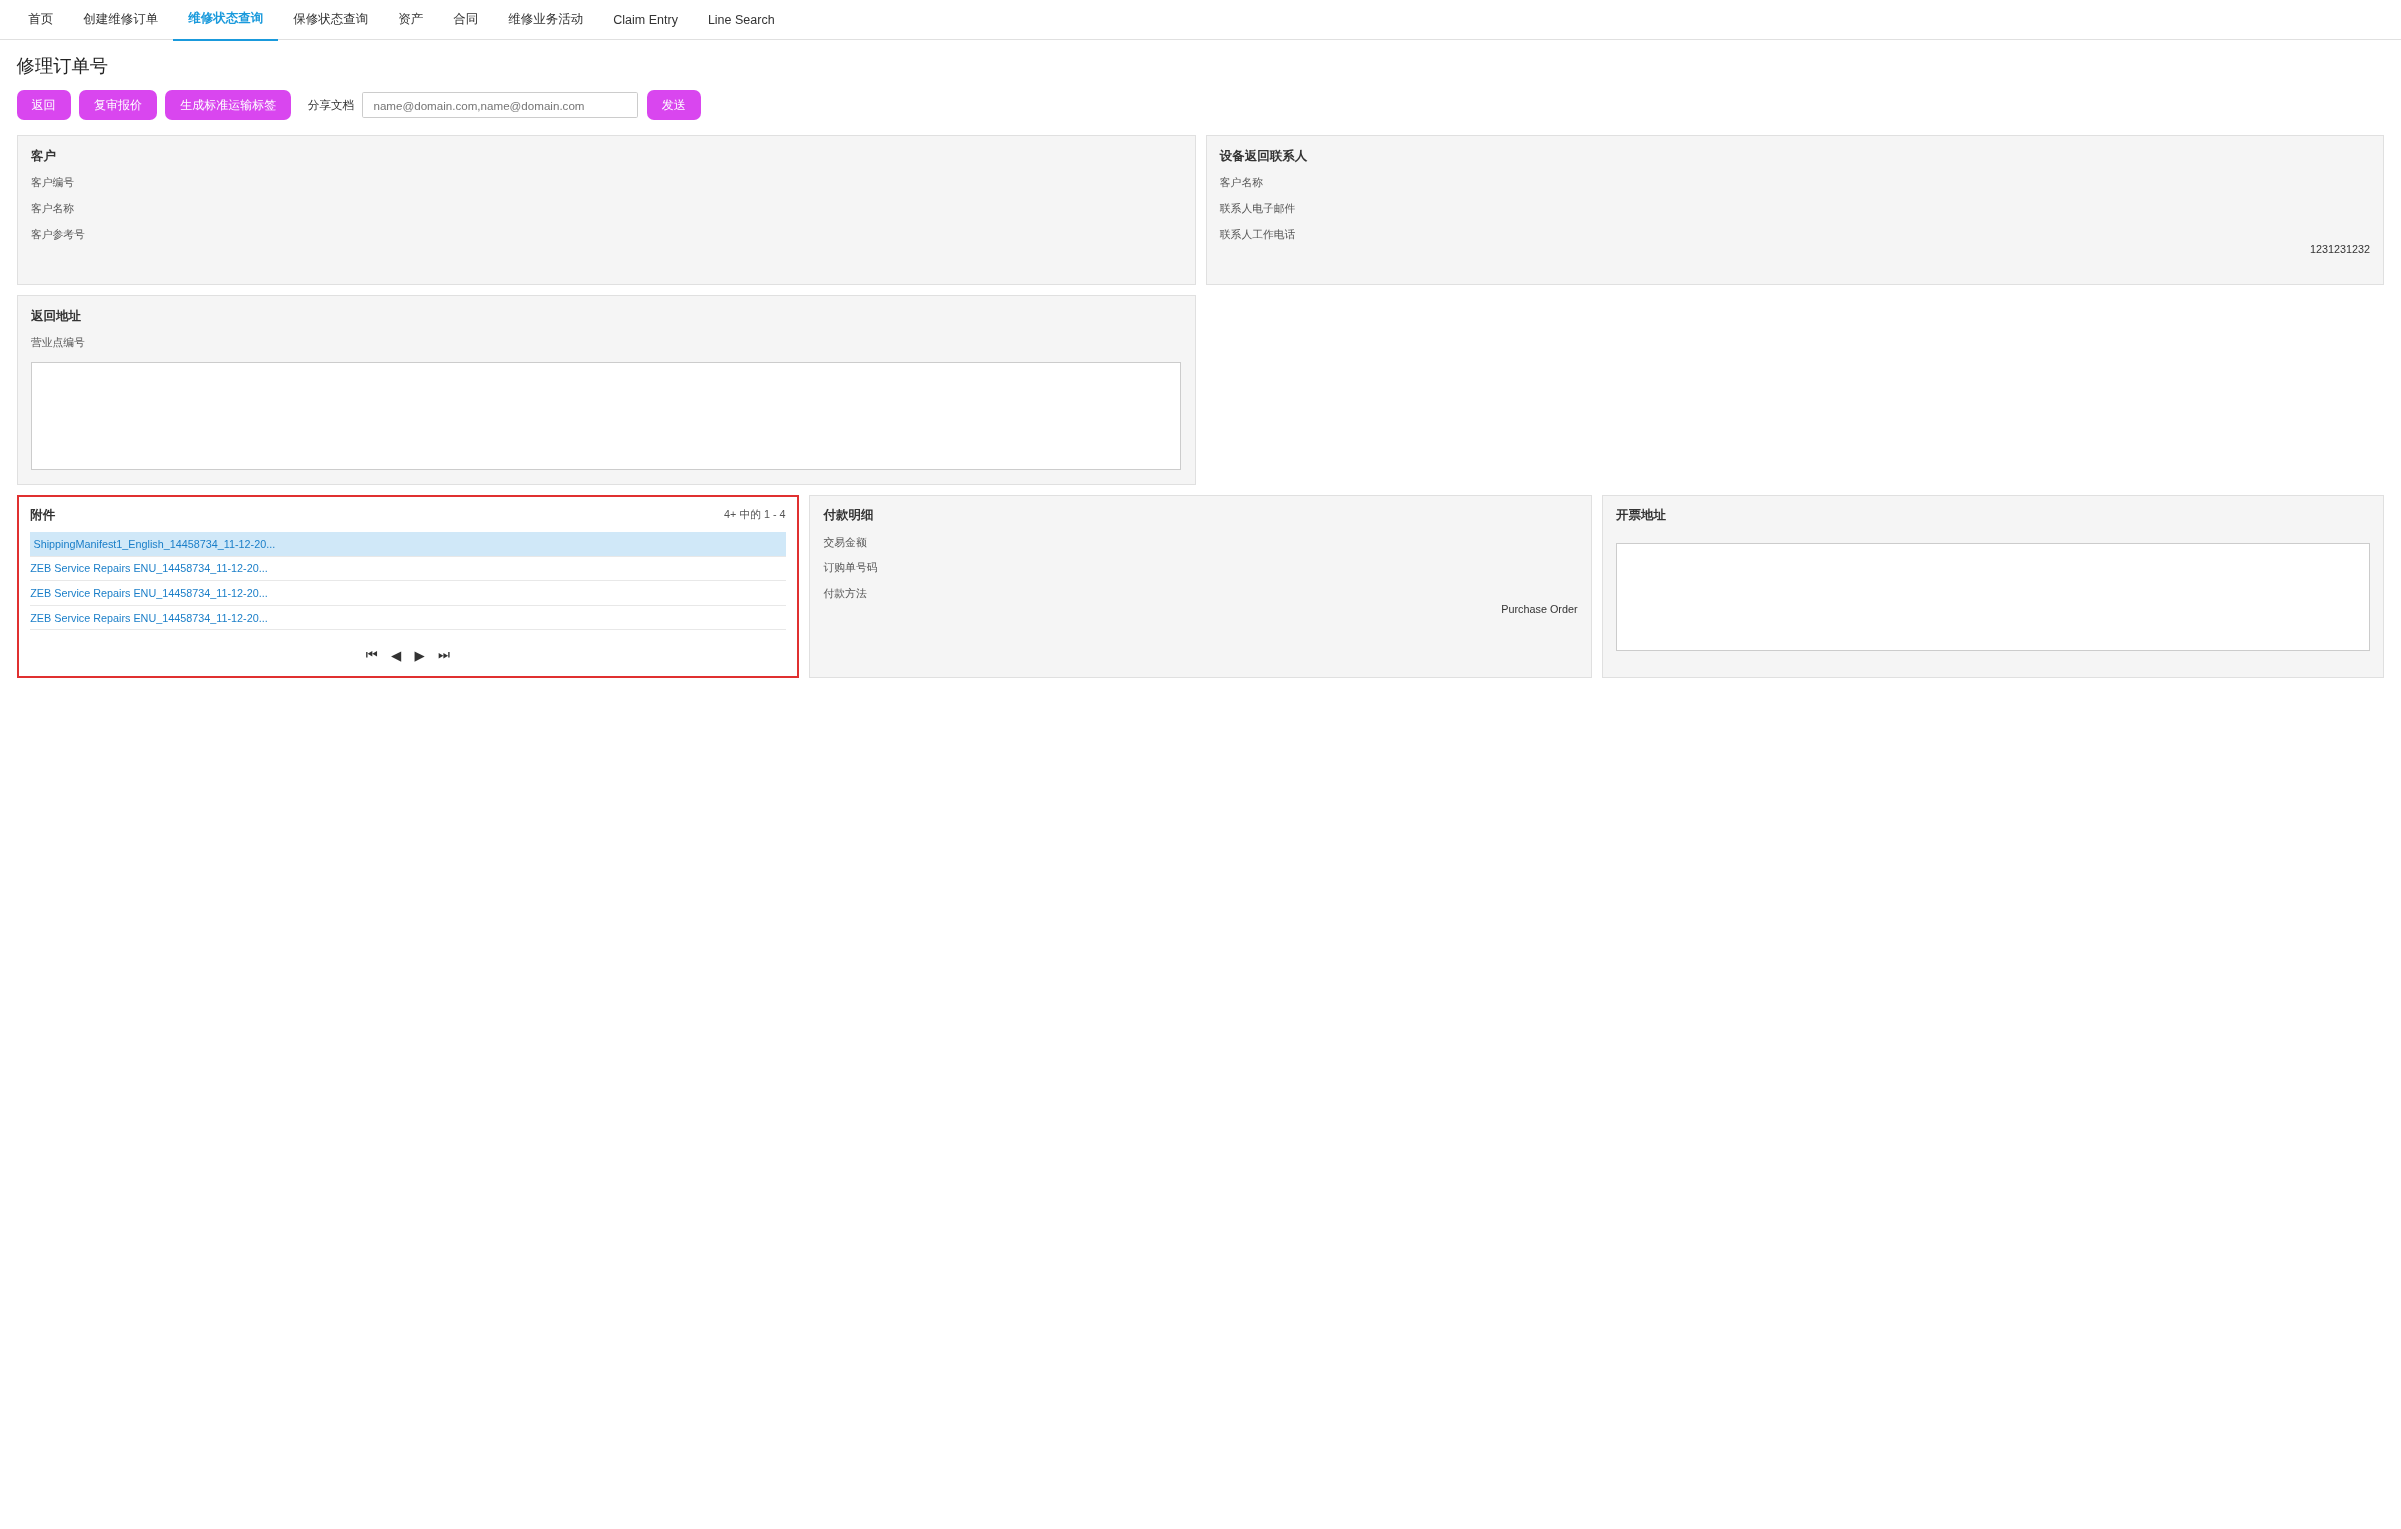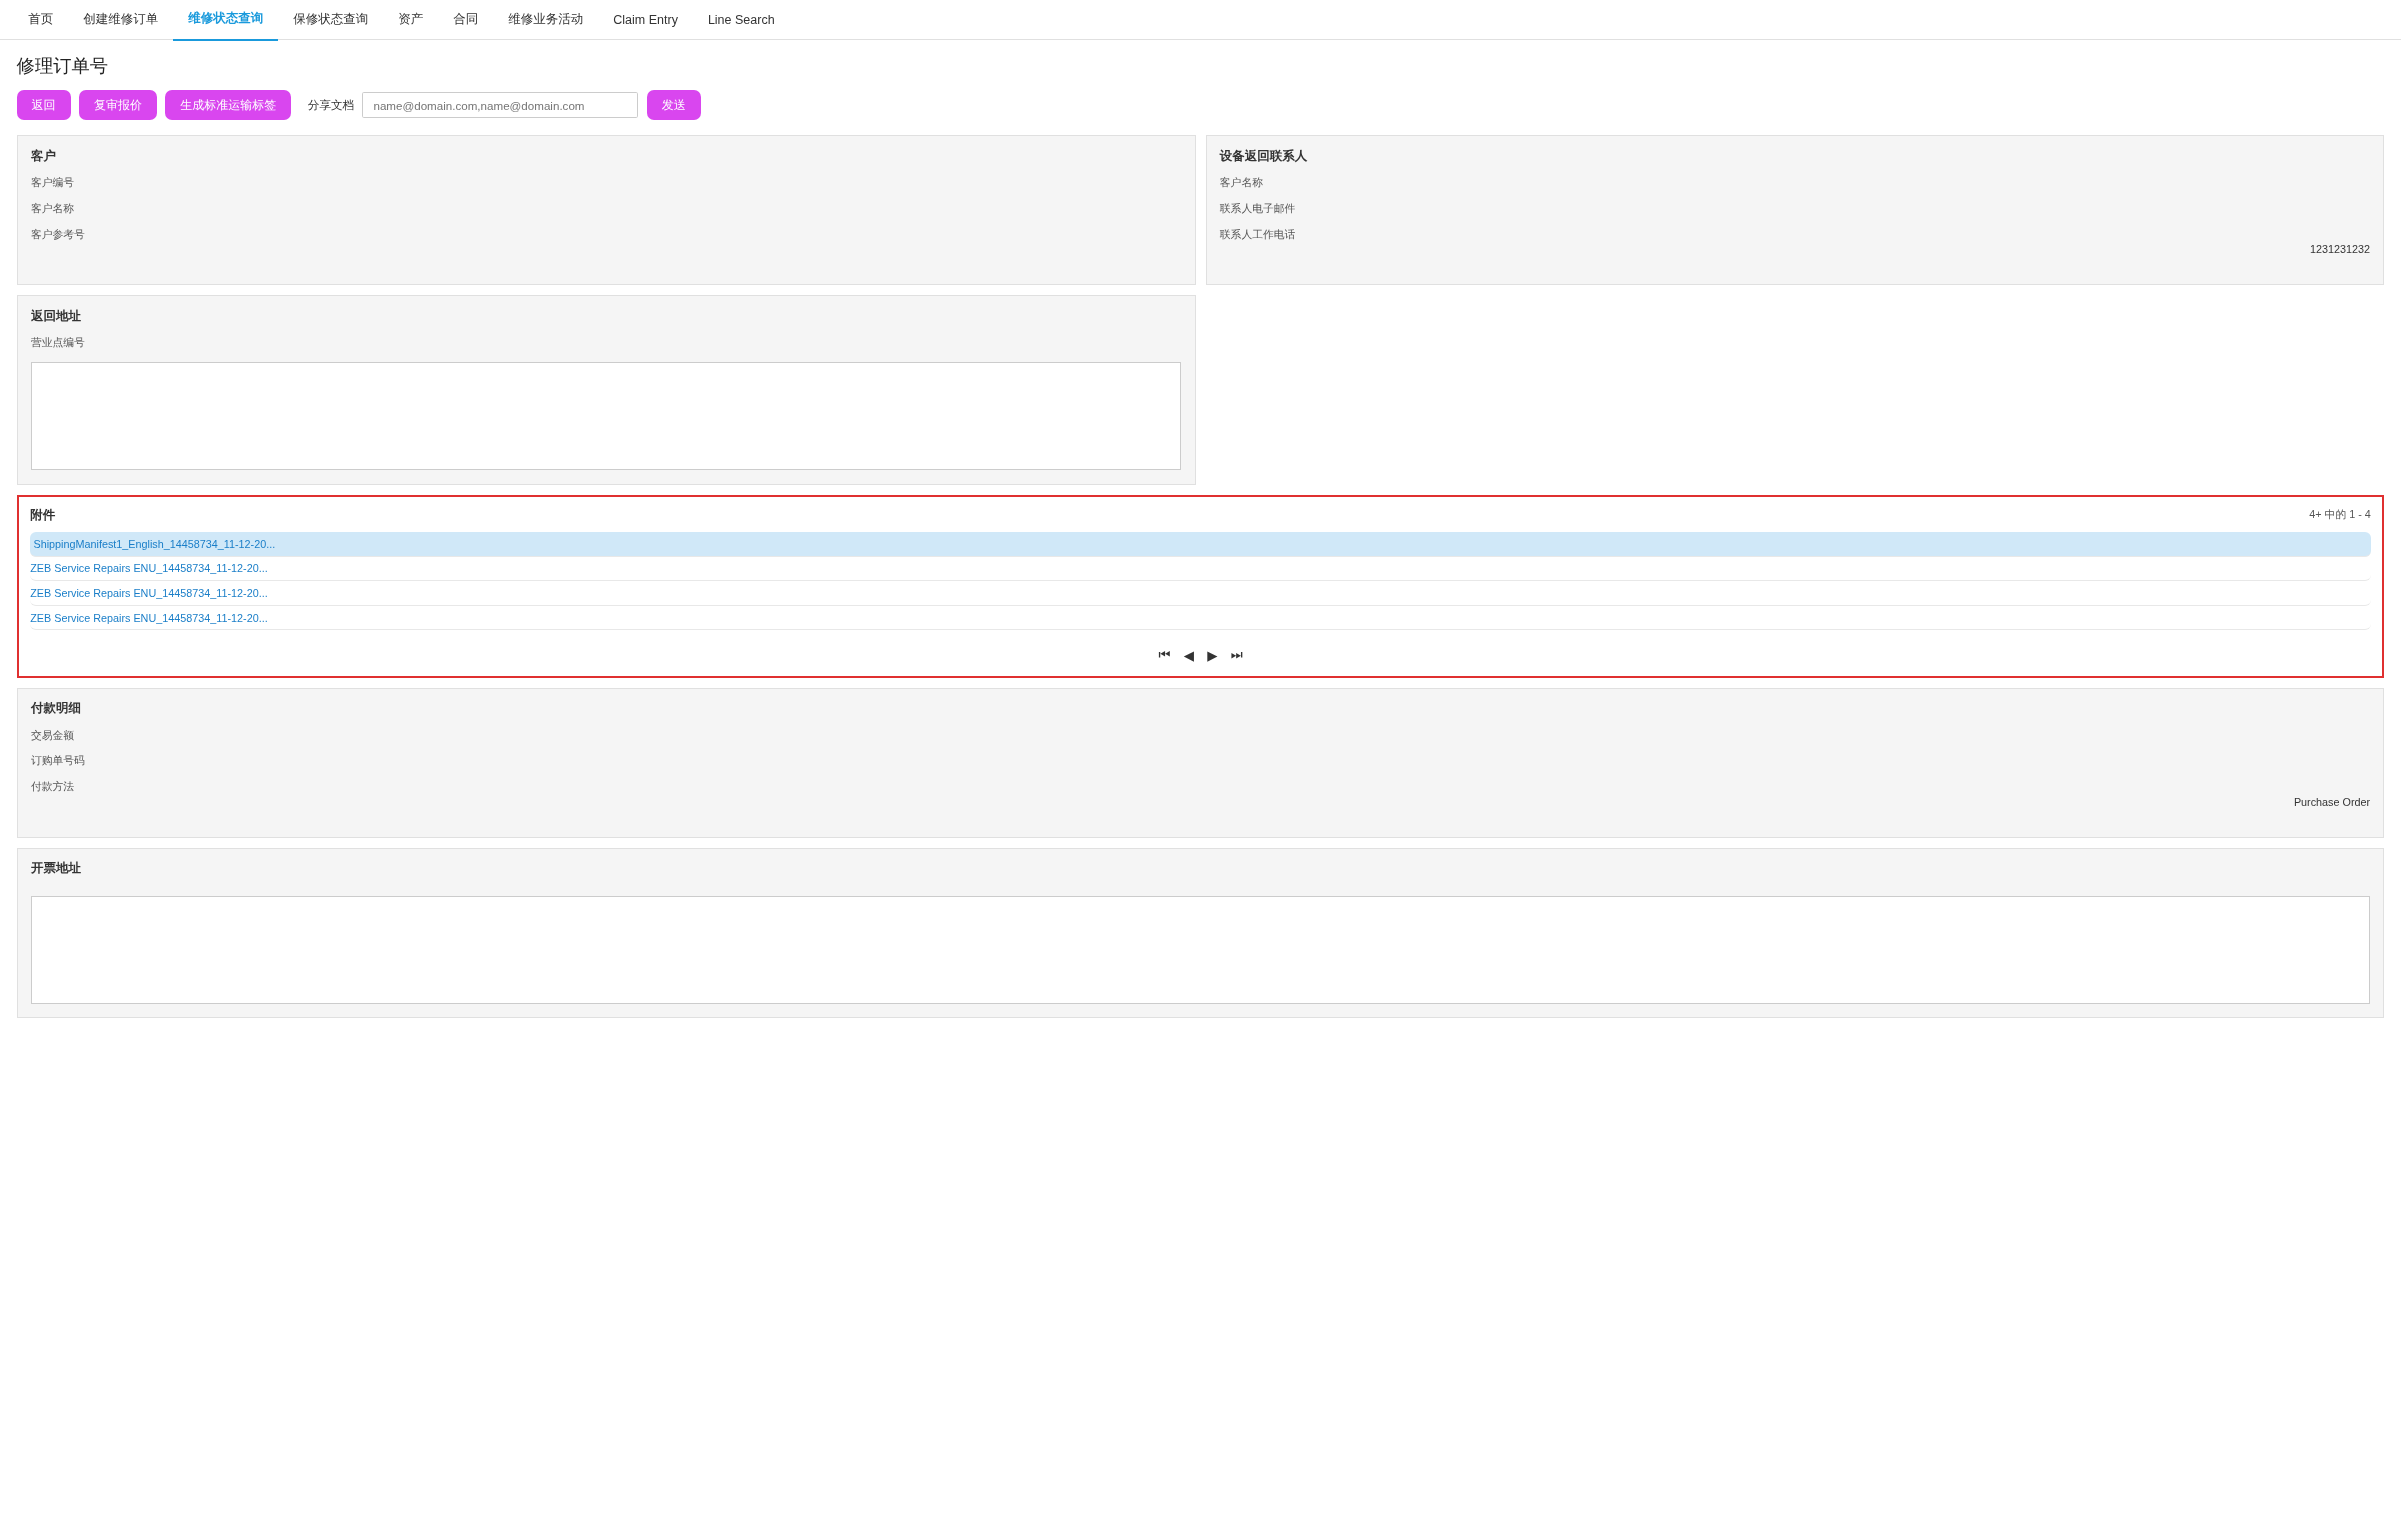--- a/index.html
+++ b/index.html
@@ -77,21 +77,21 @@
 
     
     .info-grid {
       display: grid;
       grid-template-columns: 1fr 1fr;
       gap: 10px;
       margin-bottom: 10px;
     }
     .info-grid-bottom {
       display: grid;
-      grid-template-columns: 1fr;
+      grid-template-columns: 1fr 1fr 1fr;
       gap: 10px;
     }
 
     .info-panel {
       background: #f5f5f5;
       border: 0.8px solid #e0e0e0;
       padding: 11.6px 13.3px;
       min-height: 150px;
     }
     .panel-title {
@@ -150,21 +150,20 @@
     }
     .attachment-item {
       font-size: 10.8px;
       color: #1a7ec8;
       padding: 5.8px 0;
       border-bottom: 0.8px solid #e8e8e8;
       cursor: pointer;
       white-space: nowrap;
       overflow: hidden;
       text-overflow: ellipsis;
-      border-radius: 6px;
     }
     .attachment-item.highlighted {
       background: #d0e8f8;
       padding-left: 3.3px;
     }
     .pagination-bar {
       display: flex;
       justify-content: center;
       align-items: center;
       gap: 6.7px;

